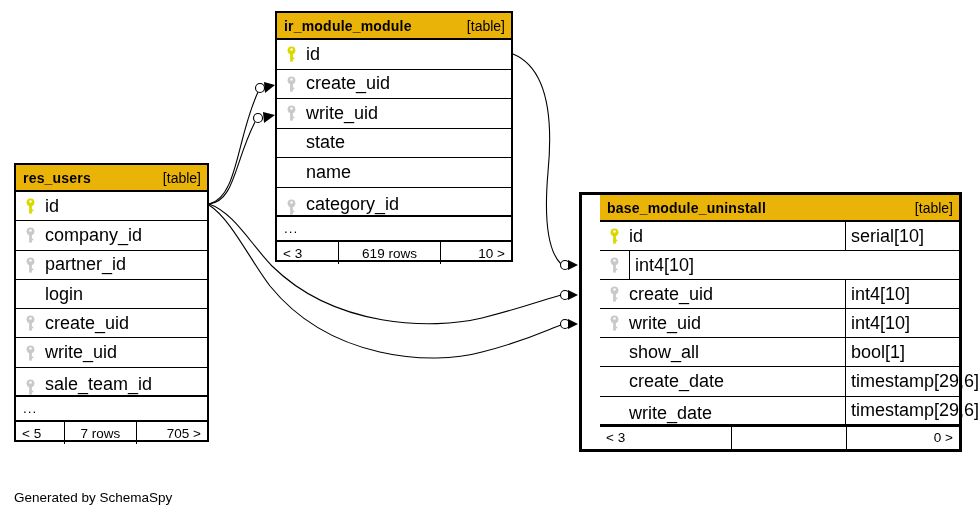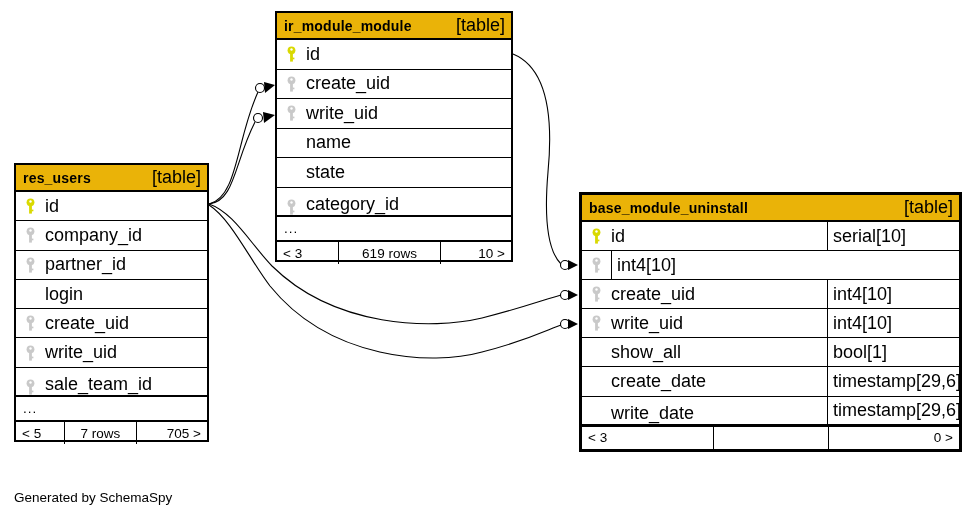--- a/index.html
+++ b/index.html
@@ -16,31 +16,31 @@
     z-index: 1;
   }
   .table-node {
     position: absolute;
     background: #fff;
     border: 2px solid #000;
     z-index: 2;
     display: flex;
     flex-direction: column;
   }
-  .table-node.emphasized { border-width: 3px; }
+  .table-node.emphasized { border-width: 3px; padding-left: 18px; }
   .hdr {
     height: 27px;
     flex: 0 0 27px;
     background: #eab308;
     border-bottom: 2px solid #000;
     display: flex; align-items: center; justify-content: space-between;
     padding: 0 6px 0 7px;
   }
   .tname { font-weight: bold; font-size: 14px; letter-spacing: 0.2px; }
-  .ttag  { font-size: 18px; }
+  .ttag  { font-size: 14px; }
   .row {
     display: flex; align-items: center;
     border-bottom: 1px solid #000;
     font-size: 18px;
     flex: 0 0 auto;
   }
   #t-ir  .row.col { height: 29.5px; }
   #t-res .row.col { height: 29.3px; }
   #t-base .row.col { height: 29.1px; }
   .kc { flex: 0 0 29px; padding-left: 9px; display: flex; align-items: center; }
@@ -146,25 +146,25 @@
           <circle class="kfill" cx="5.5" cy="4.3" r="3.9"></circle>
           <circle class="khole" cx="5.5" cy="3.5" r="1.2"></circle>
           <rect class="kfill" x="4.1" y="7.4" width="2.8" height="8.2"></rect>
           <rect class="kfill" x="6.4" y="11.6" width="2" height="1.7"></rect>
         </svg>
       </span>
     <span class="cname">write_uid</span>
   </div>
   <div class="row col">
     <span class="kc"></span>
+    <span class="cname">state</span>
+  </div>
+  <div class="row col">
+    <span class="kc"></span>
     <span class="cname">name</span>
-  </div>
-  <div class="row col">
-    <span class="kc"></span>
-    <span class="cname">state</span>
   </div>
   <div class="row col tb">
     <span class="kc key-foreign">
         <svg width="11" height="16" viewBox="0 0 11 16">
           <circle class="kfill" cx="5.5" cy="4.3" r="3.9"></circle>
           <circle class="khole" cx="5.5" cy="3.5" r="1.2"></circle>
           <rect class="kfill" x="4.1" y="7.4" width="2.8" height="8.2"></rect>
           <rect class="kfill" x="6.4" y="11.6" width="2" height="1.7"></rect>
         </svg>
       </span>

